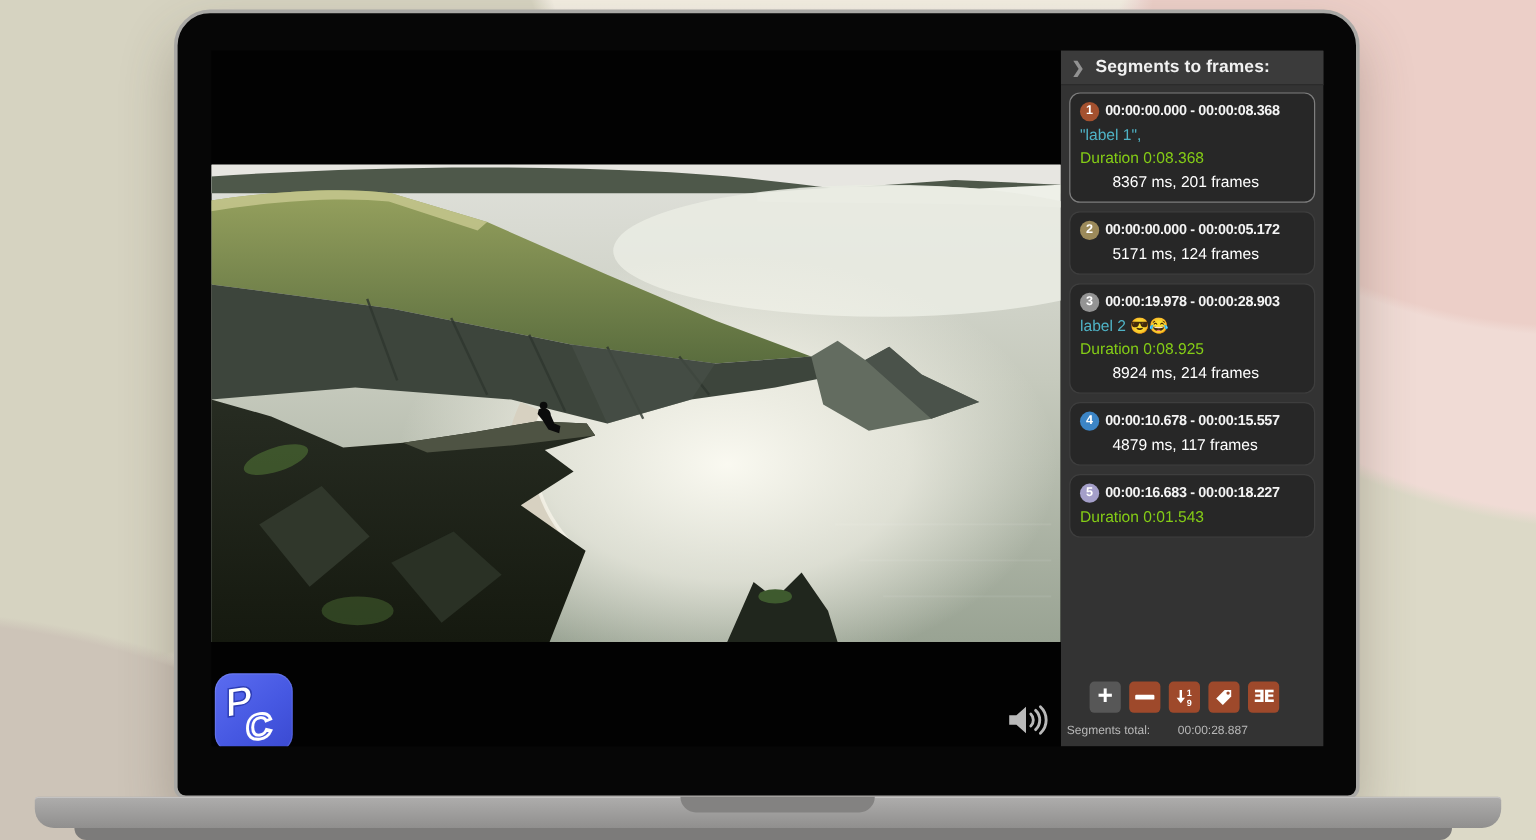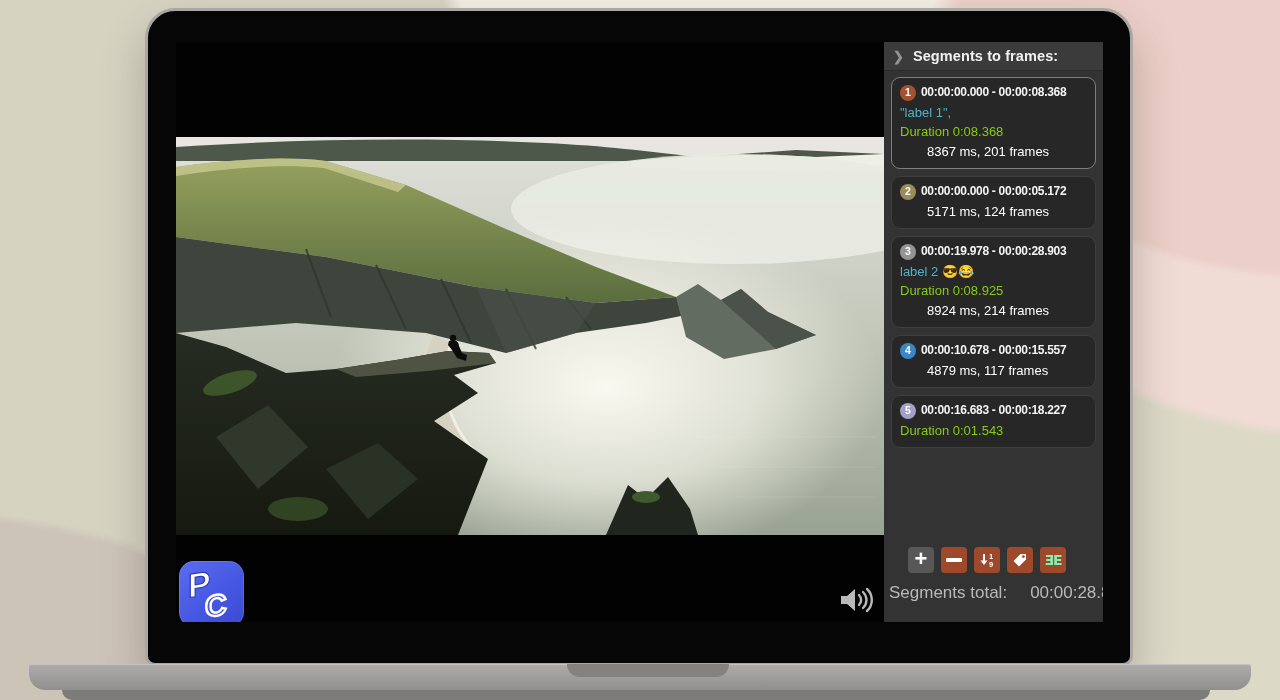--- a/index.html
+++ b/index.html
@@ -61,24 +61,24 @@
   .row-label { color:#4fb3c6; }
   .row-duration { color:#84cc16; }
   .row-meta { color:#ffffff;margin-left:27px; }
 
   .toolbar { flex:0 0 auto; display:flex; gap:7px; padding-left:24px; margin-bottom:10px; }
   .tbtn { width:26px; height:26px; border:none; border-radius:4px; color:#fff;
     display:flex; align-items:center; justify-content:center; cursor:pointer; padding:0; }
   .tbtn .big { font-size:22px; font-weight:bold; line-height:1; margin-top:-2px; }
   .tbtn .minus-bar { width:16px; height:4px; background:#fff; border-radius:1px; }
   .merge-glyph { font-family:"DejaVu Sans", sans-serif; font-size:14px; font-weight:bold;
-    color:#86efac; letter-spacing:-1px; }
-
-  .panel-footer { flex:0 0 auto; display:flex; gap:23px; padding:0 0 19px 5px;
-    color:#b9b9b9; font-size:17px; white-space:nowrap; }
+    color:#ffffff; letter-spacing:-1px; }
+
+  .panel-footer { flex:0 0 auto; display:flex; gap:23px; padding:0 0 7px 5px;
+    color:#b9b9b9; font-size:10px; white-space:nowrap; }
 </style>
 </head>
 <body>
 
 <div class="stage">
 
   <div class="screen">
     <div class="app">
 
       <div class="video-pane">

